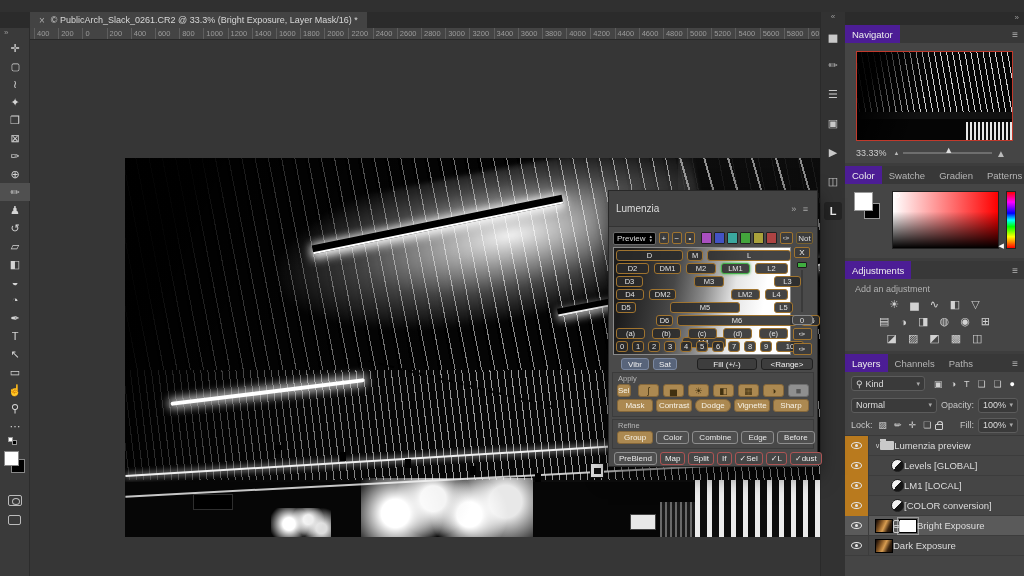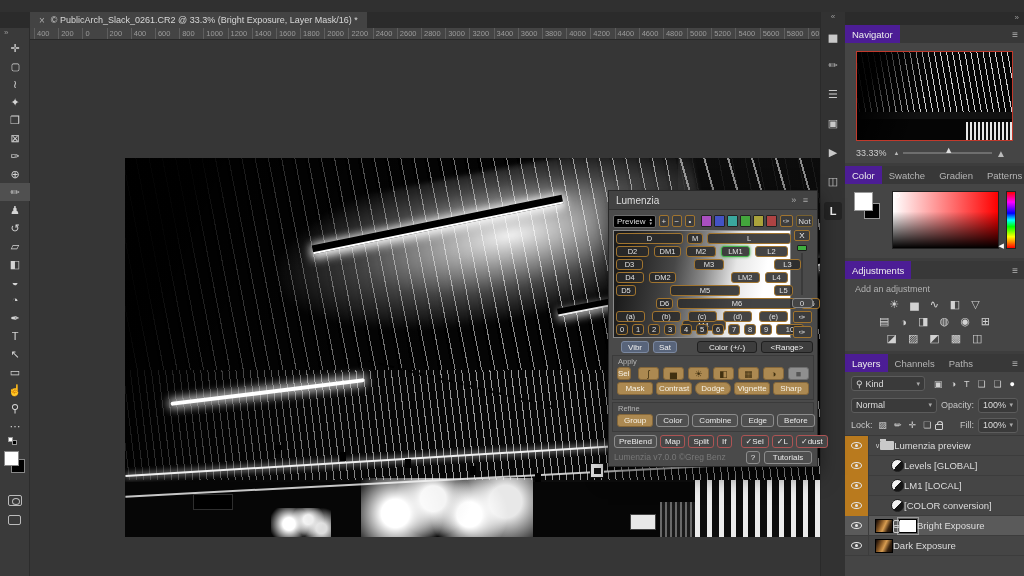--- a/index.html
+++ b/index.html
@@ -76,21 +76,21 @@
                radial-gradient(circle at 84% 40%,#e8e8e8 11%,rgba(255,255,255,0) 36%);}
   .p-shelfbox{left:505px;top:356px;width:26px;height:16px;background:#e8e8e8;border:1px solid #444;}
   .p-shelf{left:535px;top:344px;width:44px;height:35px;opacity:.85;
     background:repeating-linear-gradient(90deg,#7a7a7a 0 2px,#1d1d1d 2px 5px);}
   .p-wall{left:570px;top:322px;width:153px;height:57px;
     background:repeating-linear-gradient(90deg,#ececec 0 5px,#0d0d0d 5px 12px);}
 
   
   .lum{position:absolute;left:608px;top:190px;width:210px;height:277px;background:#4a4a4a;border:1px solid #282828;
        box-shadow:0 8px 20px rgba(0,0,0,.55);z-index:5;font-size:8px;}
-  .lum-head{height:19px;background:#424242;border-bottom:1px solid #333;display:flex;align-items:center;
+  .lum-head{height:36px;background:#424242;border-bottom:1px solid #333;display:flex;align-items:center;
             padding:0 7px;font-size:10px;color:#ddd;}
   .lum-head .hicons{margin-left:auto;color:#aaa;font-size:9px;letter-spacing:2px;}
   .lum-toolbar{display:flex;align-items:center;gap:3px;margin:4px 4px 2px;height:14px;}
   .lsel{display:flex;align-items:center;width:52px;height:13px;background:#000000;border:1px solid #6b6b6b;
         border-radius:2px;padding:0 3px;color:#ddd;}
   .lsel .stp{margin-left:auto;font-size:5px;line-height:4px;color:#bbb;text-align:center;}
   .sqbtn{width:12px;height:12px;border:1px solid #a0742f;border-radius:2px;background:#3c3c3c;color:#ddd;
          display:flex;align-items:center;justify-content:center;font-size:8px;}
   .csw{width:11px;height:12px;border:1px solid #222;border-radius:1px;}
   .notbtn{width:21px;height:12px;margin-left:auto;border:1px solid #77602f;border-radius:2px;background:#3c3c3c;
@@ -441,21 +441,21 @@
         <span class="gchip"></span>
         <span class="vtrack"></span>
         <span class="valfield">0</span>
         <span class="eyedbtn">✑</span>
         <span class="eyedbtn">✑</span>
       </div>
     </div>
     <div class="lrow-vs">
       <span class="vsbtn" style="width:28px;">Vibr</span>
       <span class="vsbtn" style="width:24px;">Sat</span>
-      <span class="dkbtn push" style="width:60px;">Color (+/-)</span>
+      <span class="dkbtn push" style="width:60px;">Fill (+/-)</span>
       <span class="dkbtn" style="width:52px;">&lt;Range&gt;</span>
     </div>
     <div class="lbox">
       <div class="seclabel">Apply</div>
       <div class="arow">
         <span class="tanbtn" style="width:26px;">Sel</span>
         <span style="width:6px;"></span>
         <span style="display:flex;gap:4px;">
 
         <span class="tanico">ʃ</span>
@@ -486,29 +486,24 @@
           <span style="padding:0 6px;" class="graybtn">Edge</span>
           <span style="padding:0 6px;" class="graybtn push">Before</span>
         </div>
     </div>
     <div class="arow" style="margin:3px 5px 0;">
 
     <span style="padding:0 4px;" class="graybtn">PreBlend</span>
         <span style="padding:0 4px;" class="redbtn">Map</span>
         <span style="padding:0 4px;" class="redbtn">Split</span>
         <span style="padding:0 4px;" class="redbtn">If</span>
-        <span style="padding:0 4px;margin-left:6px;" class="redbtn">✓Sel</span>
+        <span style="padding:0 4px;" class="redbtn">✓Sel</span>
         <span style="padding:0 4px;" class="redbtn">✓L</span>
         <span style="padding:0 4px;" class="redbtn">✓dust</span>
       </div>
-    <div class="lfoot">
-      <span class="lver">Lumenzia v7.0.0 ©Greg Benz</span>
-      <span class="graybtn" style="width:14px;">?</span>
-      <span class="graybtn" style="width:48px;">Tutorials</span>
-    </div>
   </div>
 
   <div class="istrip">
     <div class="istrip-head">«</div>
     <div>
 
     <div class="istrip-item">
           <span>▅</span>
         </div>
         <div class="istrip-item">

